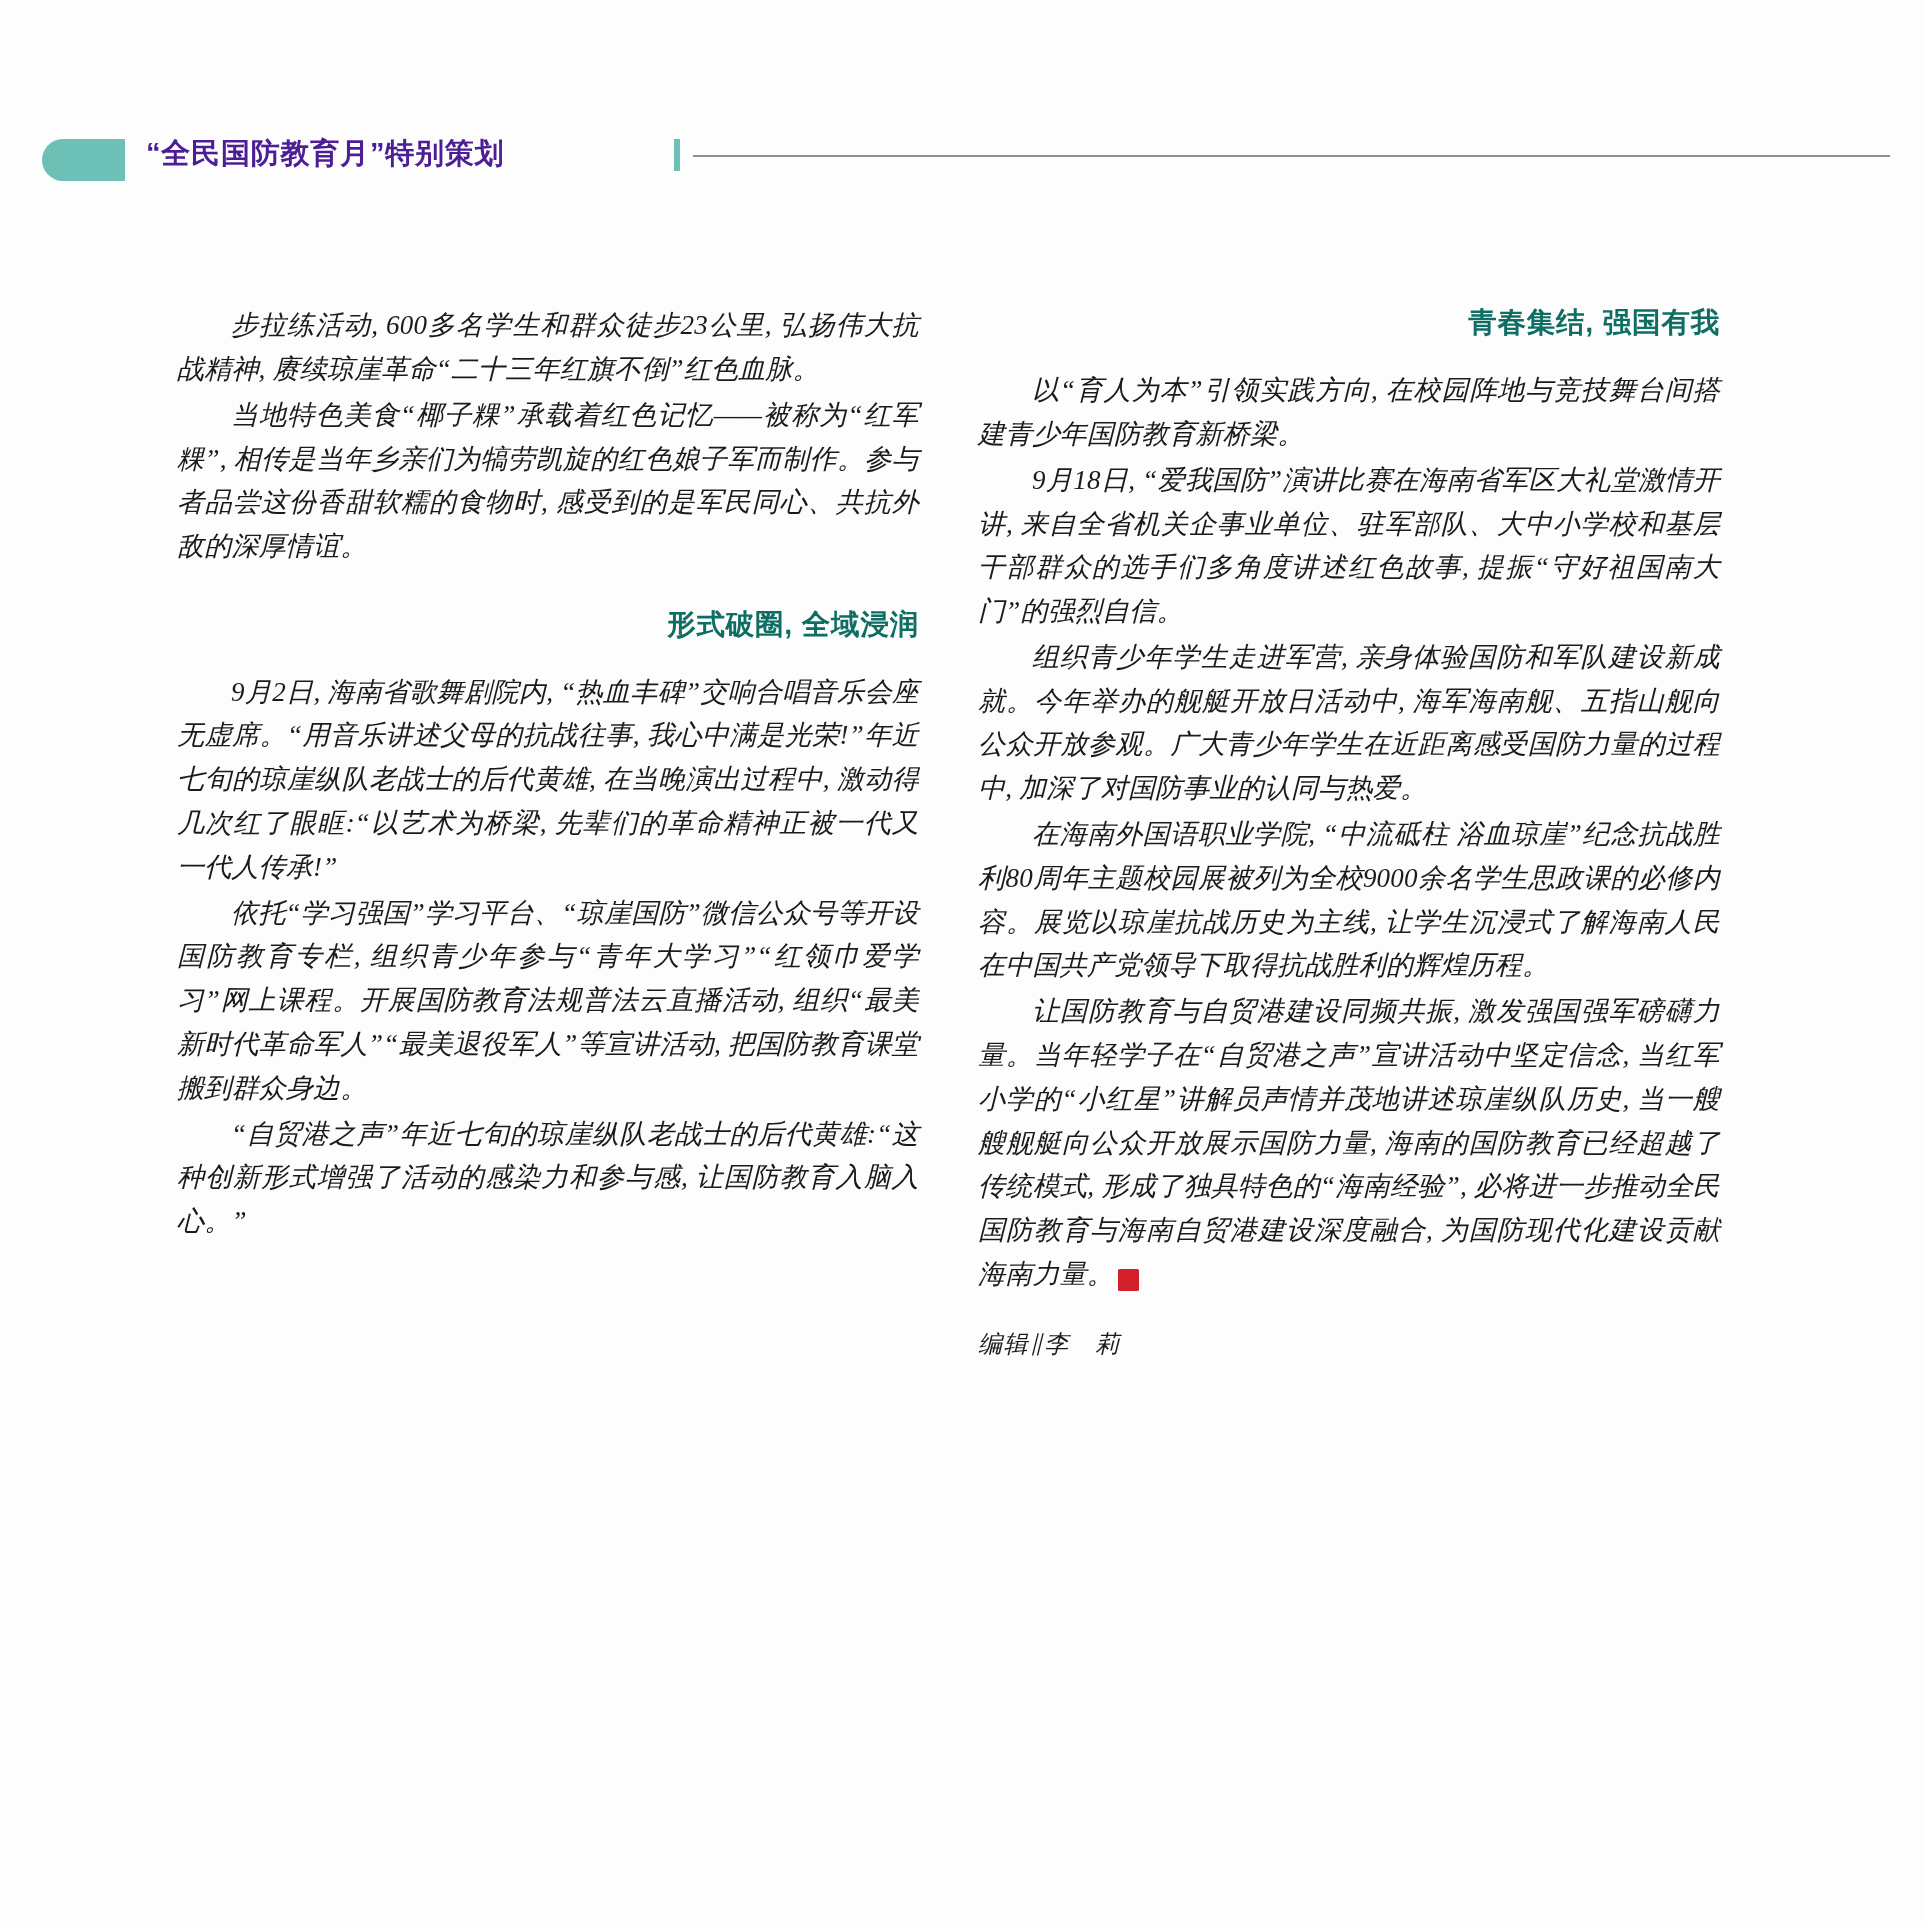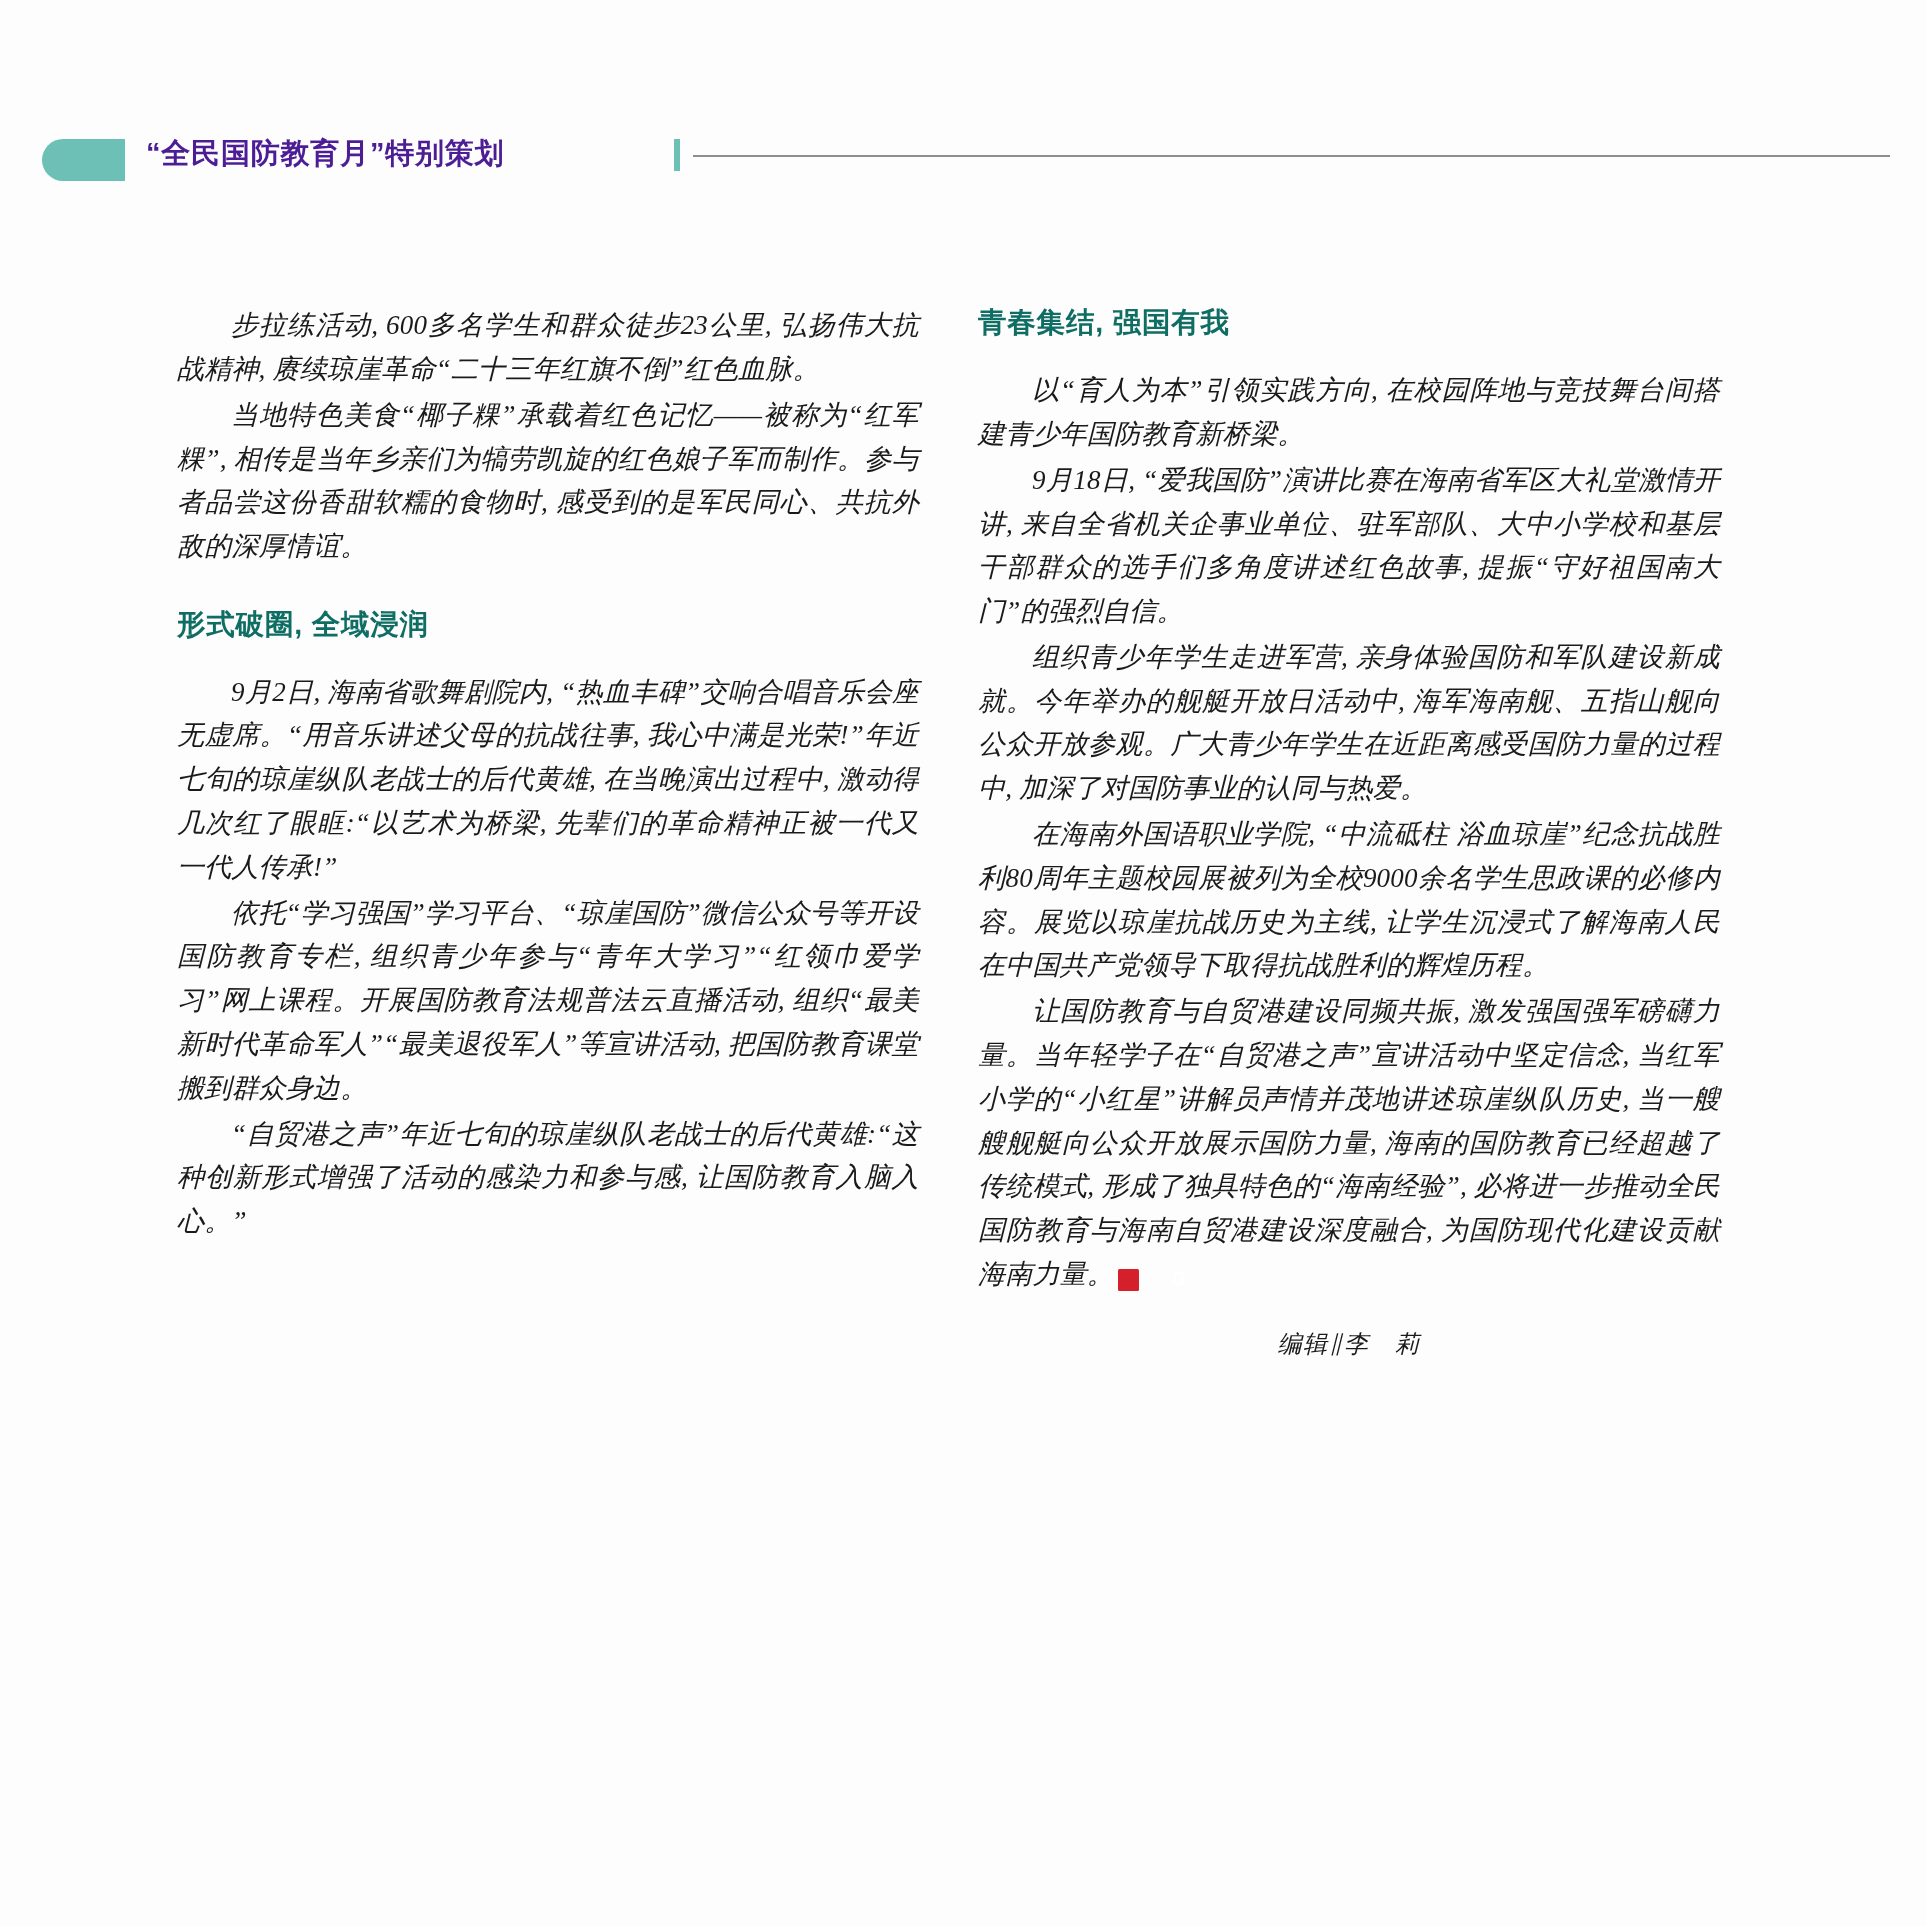--- a/index.html
+++ b/index.html
@@ -84,21 +84,21 @@
     text-indent: 54px;
     letter-spacing: 0.2px;
     font-family: "Liberation Serif", serif;
     font-style: italic;
   }
 
   h2.subhead {
     margin: 37px 0 27px 0;
     font-size: 28.5px;
     font-weight: bold;
-    text-align: left;
+    text-align: right;
     color: #0f6e63;
     letter-spacing: 0.8px;
     font-family: "Liberation Sans", sans-serif;
   }
   h2.subhead.first { margin-top: 0; }
 
   .endmark {
     display: inline-block;
     width: 21.6px;
     height: 21.6px;
@@ -111,21 +111,21 @@
     text-align: center;
     vertical-align: -2.3px;
     margin-left: 3.9px;
     border-radius: 1.5px;
   }
 
   .editor-line {
     margin-top: 31px;
     font-size: 24px;
     font-style: italic;
-    text-align: center;
+    text-align: left;
     color: #1a1a1a;
     letter-spacing: 1.5px;
     font-family: "Liberation Serif", serif;
   }
 </style>
 </head>
 <body>
 
 <div class="page">
 

